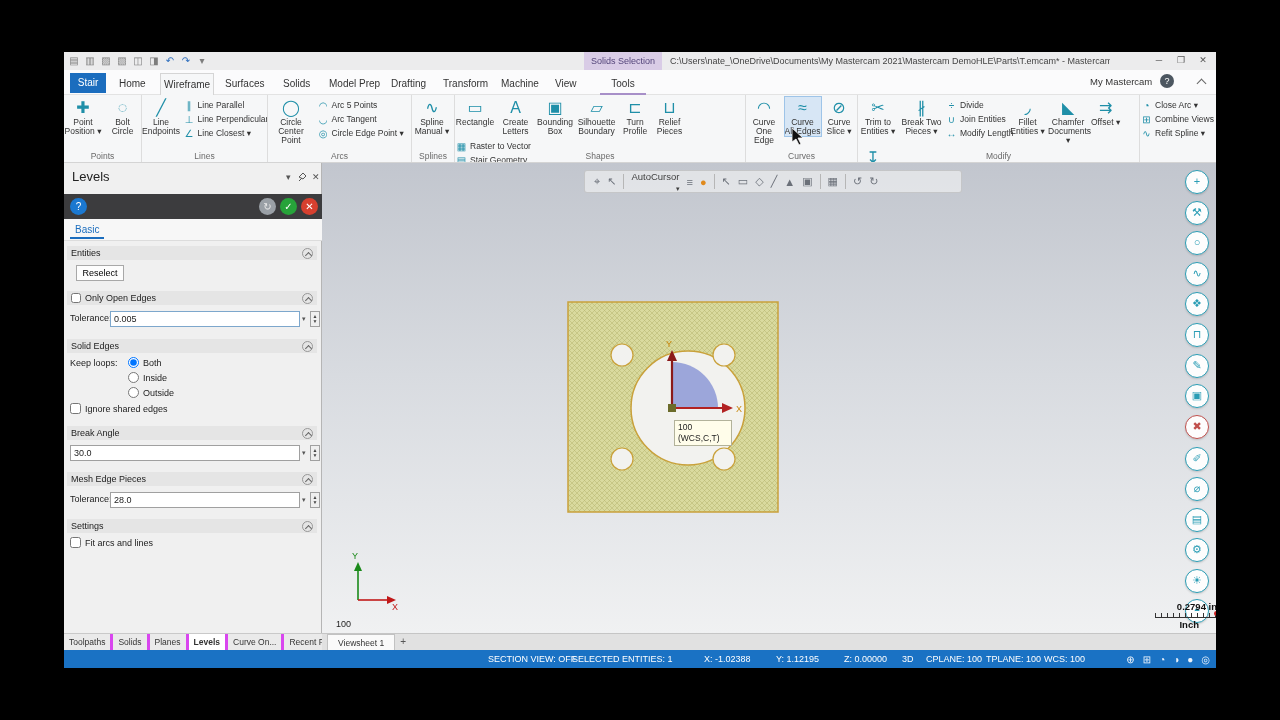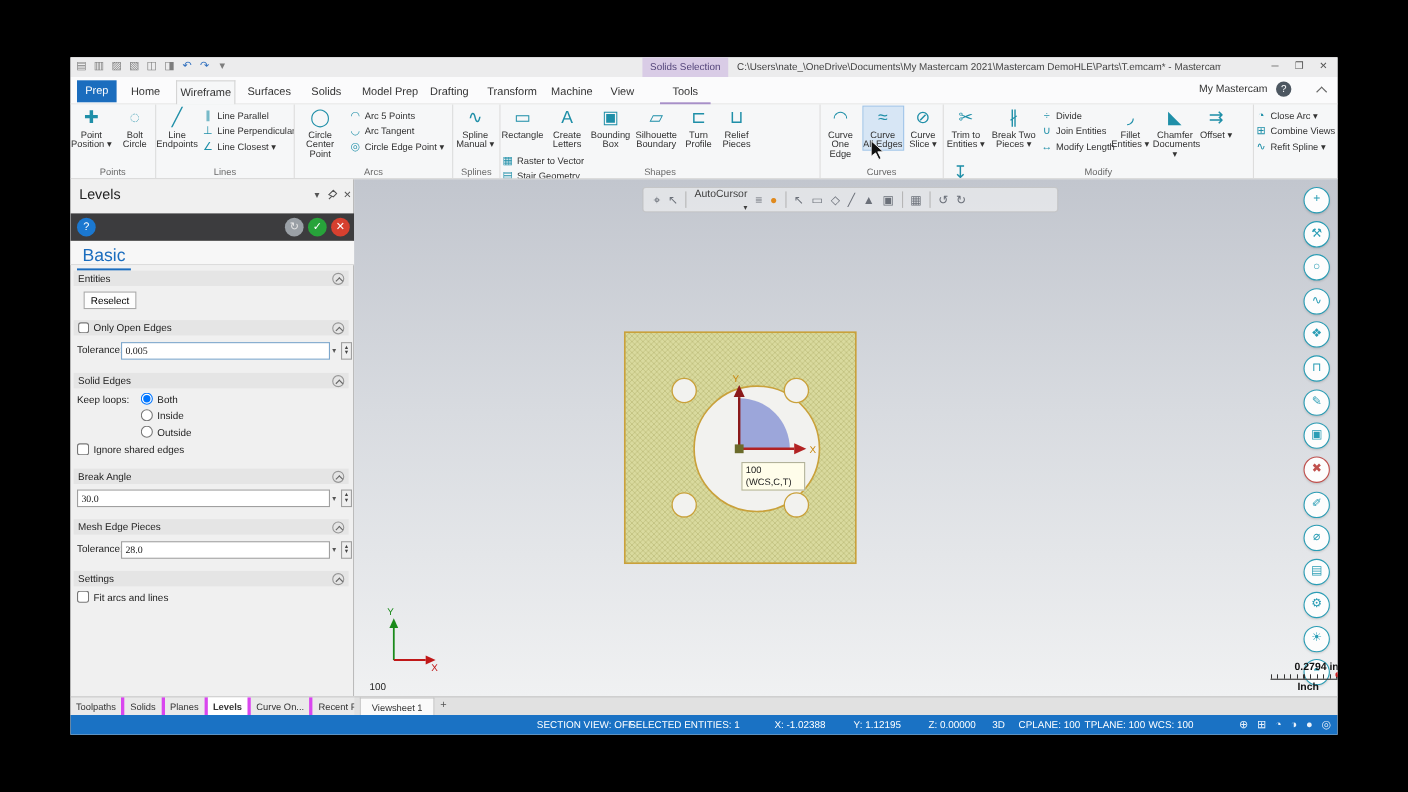--- a/index.html
+++ b/index.html
@@ -53,33 +53,33 @@
   
   .panel { position:absolute; left:0; top:111px; width:258px; height:470px; background:#f0f0f0;
     border-right:1px solid #b5b5b5; }
   .ptitle { position:absolute; left:8px; top:6px; font-size:13px; color:#222; }
   .phic { position:absolute; top:9px; font-size:9px; color:#555; }
   .pdark { position:absolute; left:0; top:31px; width:258px; height:25px; background:#3c3c3e; }
   .cbtn { position:absolute; top:4px; width:17px; height:17px; border-radius:50%; color:#fff;
     text-align:center; line-height:17px; font-size:10px; }
   .ptabs { position:absolute; left:0; top:56px; width:258px; height:22px; background:#f7f7f7;
     border-bottom:1px solid #dcdcdc; }
-  .basictab { position:absolute; left:6px; top:4px; color:#1b6dbe; font-size:16px; padding:1px 5px 2px;
+  .basictab { position:absolute; left:6px; top:4px; color:#1b6dbe; font-size:10px; padding:1px 5px 2px;
     border-bottom:2px solid #1b6dbe; }
   .sh { position:absolute; left:3px; width:250px; height:14px; background:#e5e5e5; display:flex;
     align-items:center; padding:0 4px; font-size:9px; color:#222; }
   .cc { width:11px; height:11px; border:1px solid #979797; border-radius:50%; margin-left:auto; position:relative; flex:none; }
   .cc::after { content:""; position:absolute; left:3px; top:4px; width:4px; height:4px;
     border-top:1px solid #666; border-right:1px solid #666; transform:rotate(-45deg); }
   .prow { position:absolute; left:6px; font-size:9px; color:#222; display:flex; align-items:center; }
   .prow input[type=checkbox], .prow input[type=radio] { width:11px; height:11px; margin:0 4px 0 0; }
   .pbtn { position:absolute; left:12px; width:48px; height:16px; background:#fdfdfd; border:1px solid #a8a8a8;
     font-size:9px; text-align:center; line-height:14px; }
   .inp { position:absolute; height:16px; border:1px solid #7da7cc; background:#fff; font-size:9px;
-    padding:4px 3px; font-family:Liberation Serif, serif; color:#222; }
+    padding:4px 3px; font-family:Liberation Sans, sans-serif; color:#222; }
   .dcaret { position:absolute; font-size:7px; color:#555; }
   .spn { position:absolute; width:10px; height:16px; border:1px solid #a0a0a0; background:#efefef;
     display:flex; flex-direction:column; align-items:center; justify-content:center; font-size:5px;
     line-height:5px; color:#444; }
 
   
   .vp { position:absolute; left:258px; top:111px; width:894px; height:470px;
     background:linear-gradient(180deg,#c2c6ce 0%,#d8dbe0 45%,#f0f1f2 100%); }
   svg text { font-family:"Liberation Sans", sans-serif; }
   .acbar { position:absolute; left:262px; top:7px; width:378px; height:23px;
@@ -140,21 +140,21 @@
     <div class="ctxhead">Solids Selection</div>
     <div class="tbtitle">C:\Users\nate_\OneDrive\Documents\My Mastercam 2021\Mastercam DemoHLE\Parts\T.emcam* - Mastercam Design 202...</div>
     <div class="winbtns">
       <div class="winbtn">─</div>
       <div class="winbtn">❐</div>
       <div class="winbtn">✕</div>
     </div>
   </div>
 
   <div class="tabrow">
-    <div class="filetab">Prep</div>
+    <div class="filetab">Stair</div>
     <div class="rtab" style="left:52px">Home</div>
     <div class="rtab active" style="left:96px">Wireframe</div>
     <div class="rtab" style="left:158px">Surfaces</div>
     <div class="rtab" style="left:216px">Solids</div>
     <div class="rtab" style="left:262px">Model Prep</div>
     <div class="rtab" style="left:324px">Drafting</div>
     <div class="rtab" style="left:376px">Transform</div>
     <div class="rtab" style="left:434px">Machine</div>
     <div class="rtab" style="left:488px">View</div>
     <div class="toolstab">Tools</div>

